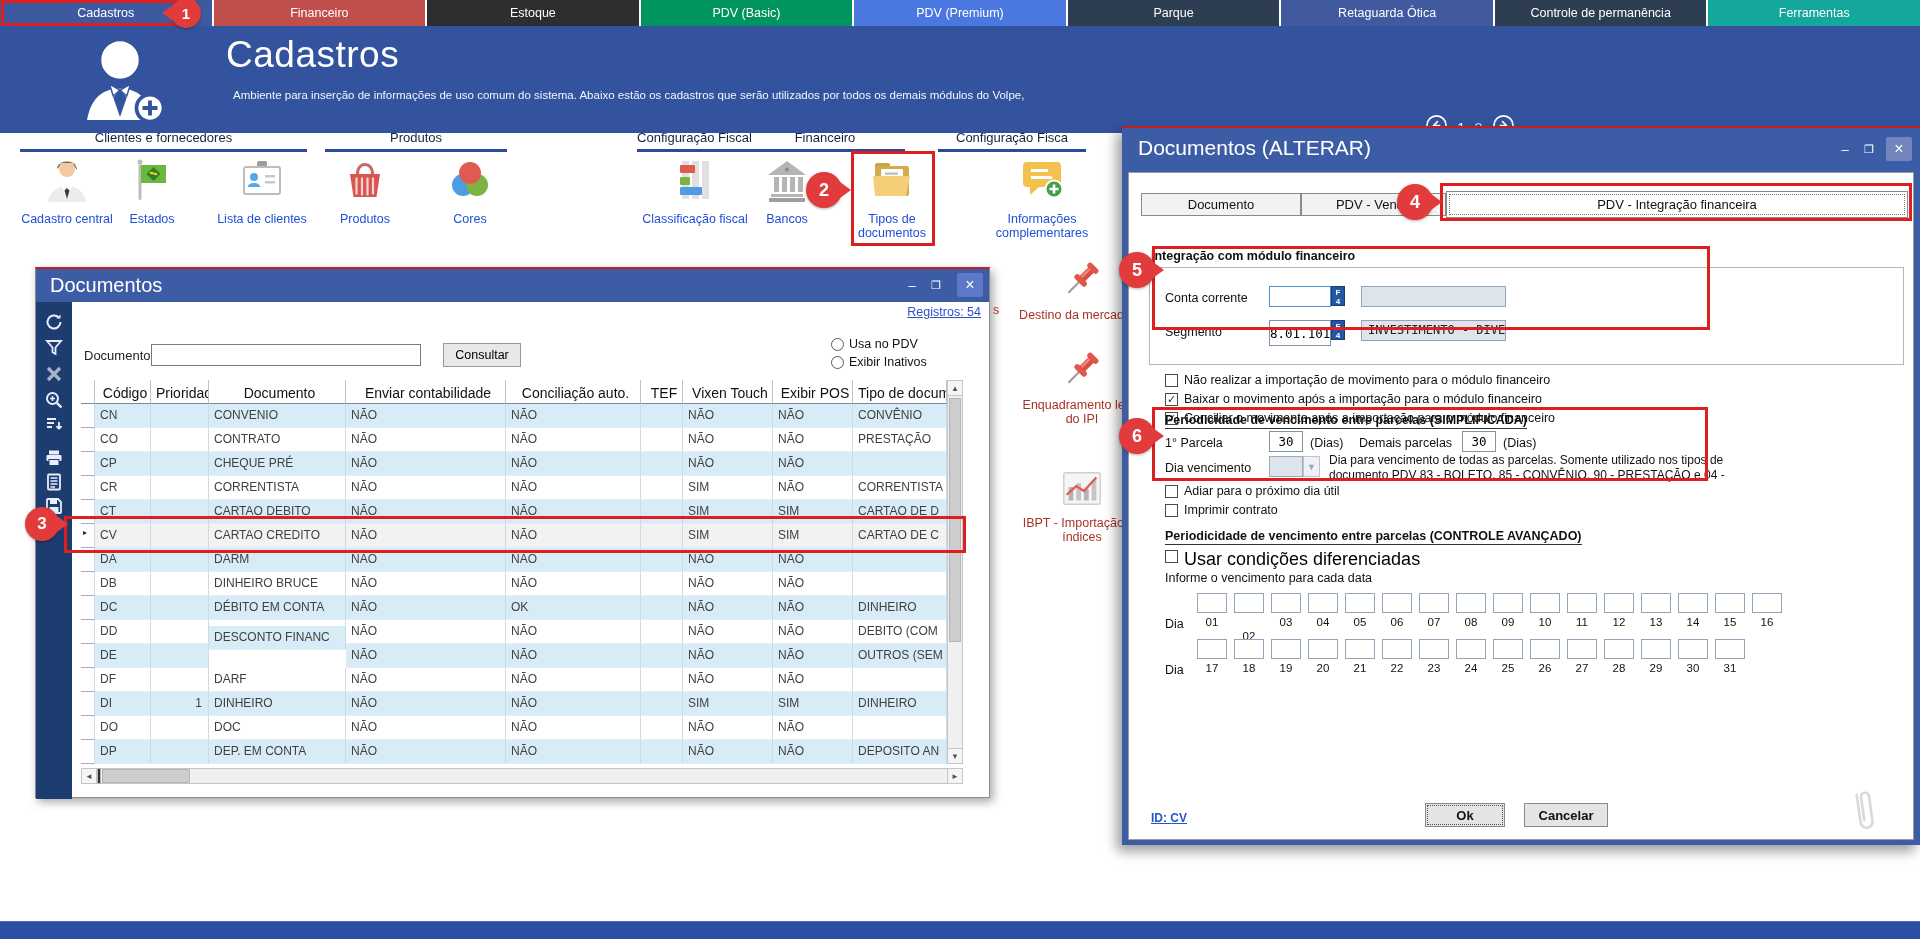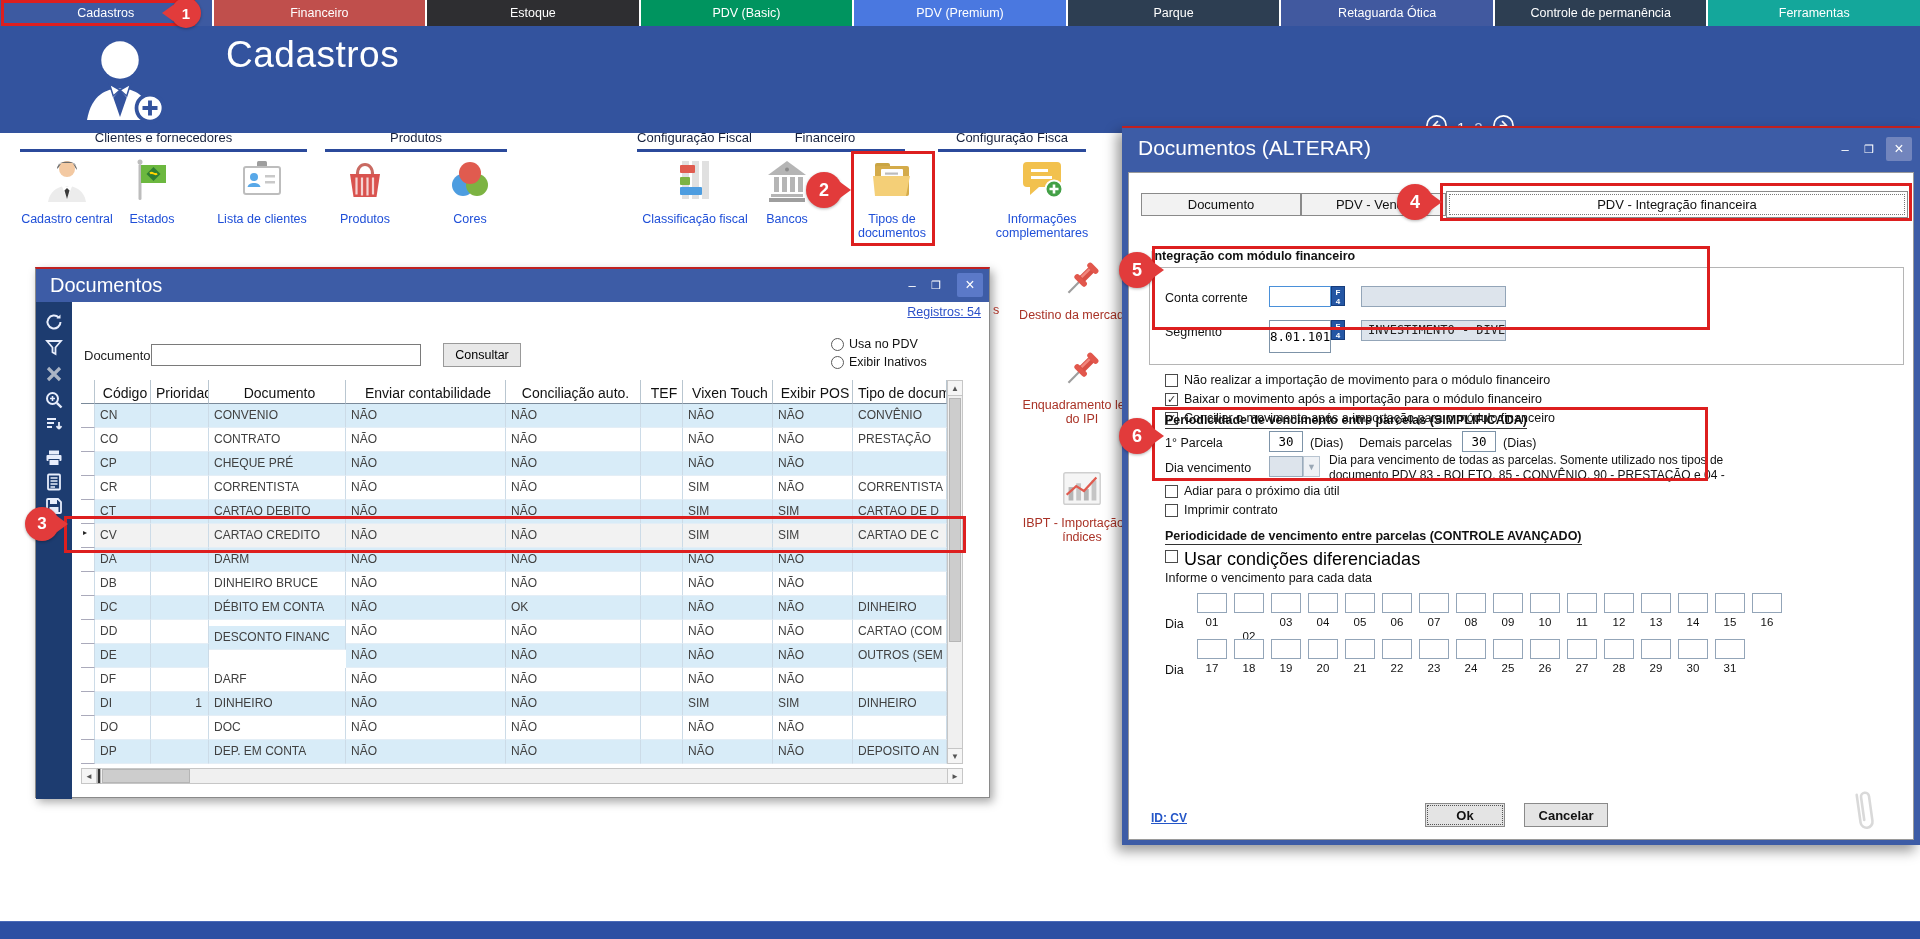--- a/index.html
+++ b/index.html
@@ -123,20 +123,21 @@
   <div id="header" class="abs">
     <div class="abs" style="left:75px; top:10px;" id="hdr-icon"><svg width="96" height="90" viewBox="0 0 64 60">
           <circle cx="30" cy="16" r="12.5" fill="#fff"></circle>
           <path d="M8 56c3-17 13-21 22-21s19 4 22 21z" fill="#fff"></path>
           <path d="M30 36l-4.5 5L30 54l4.5-13z" fill="#33539e"></path>
           <path d="M30 36l-7-4 2.5 8zM30 36l7-4-2.5 8z" fill="#fff" stroke="#33539e" stroke-width="1"></path>
           <circle cx="50" cy="48" r="9" fill="#fff" stroke="#33539e" stroke-width="2.5"></circle>
           <path d="M50 43v10M45 48h10" stroke="#33539e" stroke-width="2.6"></path>
         </svg></div>
     <div id="header-title" class="abs">Cadastros</div>
+    <div class="hdr-desc abs" style="top:62px;">Ambiente para inserção de informações de uso comum do sistema. Abaixo estão os cadastros que serão utilizados por todos os demais módulos do Volpe,</div>
     <div id="pagination" class="abs">
         <div style="cursor: pointer;"><svg width="23" height="23" viewBox="0 0 24 24">
             <circle cx="12" cy="12" r="10" stroke="#fff" stroke-width="1.8" fill="none"></circle>
             <path d="M13.5 7.5L9 12l4.5 4.5M9 12h7" stroke="#fff" stroke-width="1.8" fill="none"></path>
           </svg></div>
         <div class="pag-num current" style="cursor: pointer;">1</div>
         <div class="pag-num" style="cursor: pointer;">2</div>
         <div style="cursor: pointer;"><svg width="23" height="23" viewBox="0 0 24 24">
             <circle cx="12" cy="12" r="10" stroke="#fff" stroke-width="1.8" fill="none"></circle>
             <path d="M10.5 7.5L15 12l-4.5 4.5M8 12h7" stroke="#fff" stroke-width="1.8" fill="none"></path>
@@ -452,21 +453,21 @@
         <div class="tcell" style="left: 817px; top: 327px; width: 94px; background: rgb(216, 236, 248);">DINHEIRO</div>
         <div class="tcell" style="left: 45px; top: 351px; width: 14px; background: rgb(255, 255, 255); border-bottom: 1px solid rgb(170, 170, 187); font-size: 8px; color: rgb(34, 34, 34); padding-left: 2px;"></div>
         <div class="tcell" style="left: 59px; top: 351px; width: 56px; background: rgb(255, 255, 255);">DD</div>
         <div class="tcell" style="left: 115px; top: 351px; width: 58px; background: rgb(255, 255, 255); text-align: right; padding-right: 6px; padding-left: 0px;"></div>
         <div class="tcell" style="left: 173px; top: 351px; width: 137px; background: rgb(255, 255, 255);">DOC C/ DESCONTO</div>
         <div class="tcell" style="left: 310px; top: 351px; width: 160px; background: rgb(255, 255, 255);">NÃO</div>
         <div class="tcell" style="left: 470px; top: 351px; width: 135px; background: rgb(255, 255, 255);">NÃO</div>
         <div class="tcell" style="left: 605px; top: 351px; width: 42px; background: rgb(255, 255, 255);"></div>
         <div class="tcell" style="left: 647px; top: 351px; width: 90px; background: rgb(255, 255, 255);">NÃO</div>
         <div class="tcell" style="left: 737px; top: 351px; width: 80px; background: rgb(255, 255, 255);">NÃO</div>
-        <div class="tcell" style="left: 817px; top: 351px; width: 94px; background: rgb(255, 255, 255);">CARTAO (COM</div>
+        <div class="tcell" style="left: 817px; top: 351px; width: 94px; background: rgb(255, 255, 255);">DEBITO (COM</div>
         <div class="tcell" style="left: 45px; top: 375px; width: 14px; background: rgb(255, 255, 255); border-bottom: 1px solid rgb(170, 170, 187); font-size: 8px; color: rgb(34, 34, 34); padding-left: 2px;"></div>
         <div class="tcell" style="left: 59px; top: 375px; width: 56px; background: rgb(216, 236, 248);">DE</div>
         <div class="tcell" style="left: 115px; top: 375px; width: 58px; background: rgb(216, 236, 248); text-align: right; padding-right: 6px; padding-left: 0px;"></div>
         <div class="tcell" style="left: 173px; top: 357px; width: 137px; background: rgb(216, 236, 248);">DESCONTO FINANC</div>
         <div class="tcell" style="left: 310px; top: 375px; width: 160px; background: rgb(216, 236, 248);">NÃO</div>
         <div class="tcell" style="left: 470px; top: 375px; width: 135px; background: rgb(216, 236, 248);">NÃO</div>
         <div class="tcell" style="left: 605px; top: 375px; width: 42px; background: rgb(216, 236, 248);"></div>
         <div class="tcell" style="left: 647px; top: 375px; width: 90px; background: rgb(216, 236, 248);">NÃO</div>
         <div class="tcell" style="left: 737px; top: 375px; width: 80px; background: rgb(216, 236, 248);">NÃO</div>
         <div class="tcell" style="left: 817px; top: 375px; width: 94px; background: rgb(216, 236, 248);">OUTROS (SEM</div>
@@ -541,21 +542,21 @@
         </div>
       <span class="dlg-label dlg-bold" style="left:22px; top:76px;">Integração com módulo financeiro</span>
       <div class="abs" style="left:20px; top:94px; width:755px; height:98px; border:1px solid #b5b5b5;"></div>
 
       <span class="dlg-label" style="left:36px; top:118px;">Conta corrente</span>
       <input class="txt-input" style="left: 140px; top: 113px; width: 62px; height: 21px; border: 1px solid rgb(74, 144, 217);" value="">
       <span class="f4-badge" style="left:202px; top:113px;">F<br>4</span>
       <div class="disabled-input" style="left:232px; top:113px; width:145px; height:21px;"></div>
 
       <span class="dlg-label" style="left:36px; top:152px;">Segmento</span>
-      <input class="txt-input" style="left: 140px; top: 147px; width: 62px; height: 33px;" value="8.01.101">
+      <input class="txt-input" style="left: 140px; top: 147px; width: 62px; height: 26px;" value="8.01.101">
       <span class="f4-badge" style="left:202px; top:147px;">F<br>4</span>
       <div class="disabled-input" style="left:232px; top:147px; width:145px; height:21px;">INVESTIMENTO - DIVERSOS</div>
 
       <div id="dlg-import-cbs">
           <div class="cb-box" style="left: 36px; top: 201px;"></div>
           <div style="left: 55px; top: 200px; position: absolute; font-size: 12.5px; color: rgb(17, 17, 17);">Não realizar a importação de movimento para o módulo financeiro</div>
           <div class="cb-box" style="left: 36px; top: 220px;">✓</div>
           <div style="left: 55px; top: 219px; position: absolute; font-size: 12.5px; color: rgb(17, 17, 17);">Baixar o movimento após a importação para o módulo financeiro</div>
           <div class="cb-box" style="left: 36px; top: 239px;">✓</div>
           <div style="left: 55px; top: 238px; position: absolute; font-size: 12.5px; color: rgb(17, 17, 17);">Conciliar o movimento após a importação para o módulo financeiro</div>

